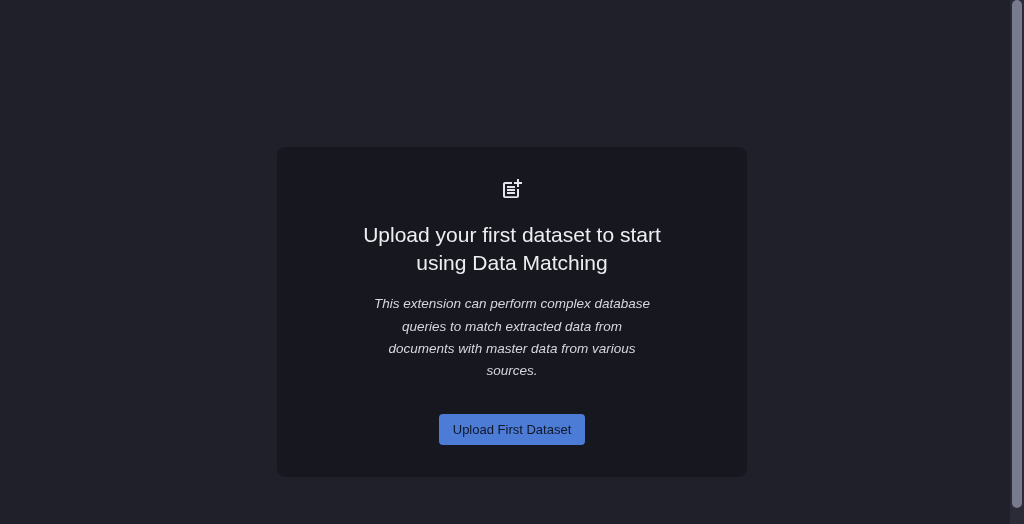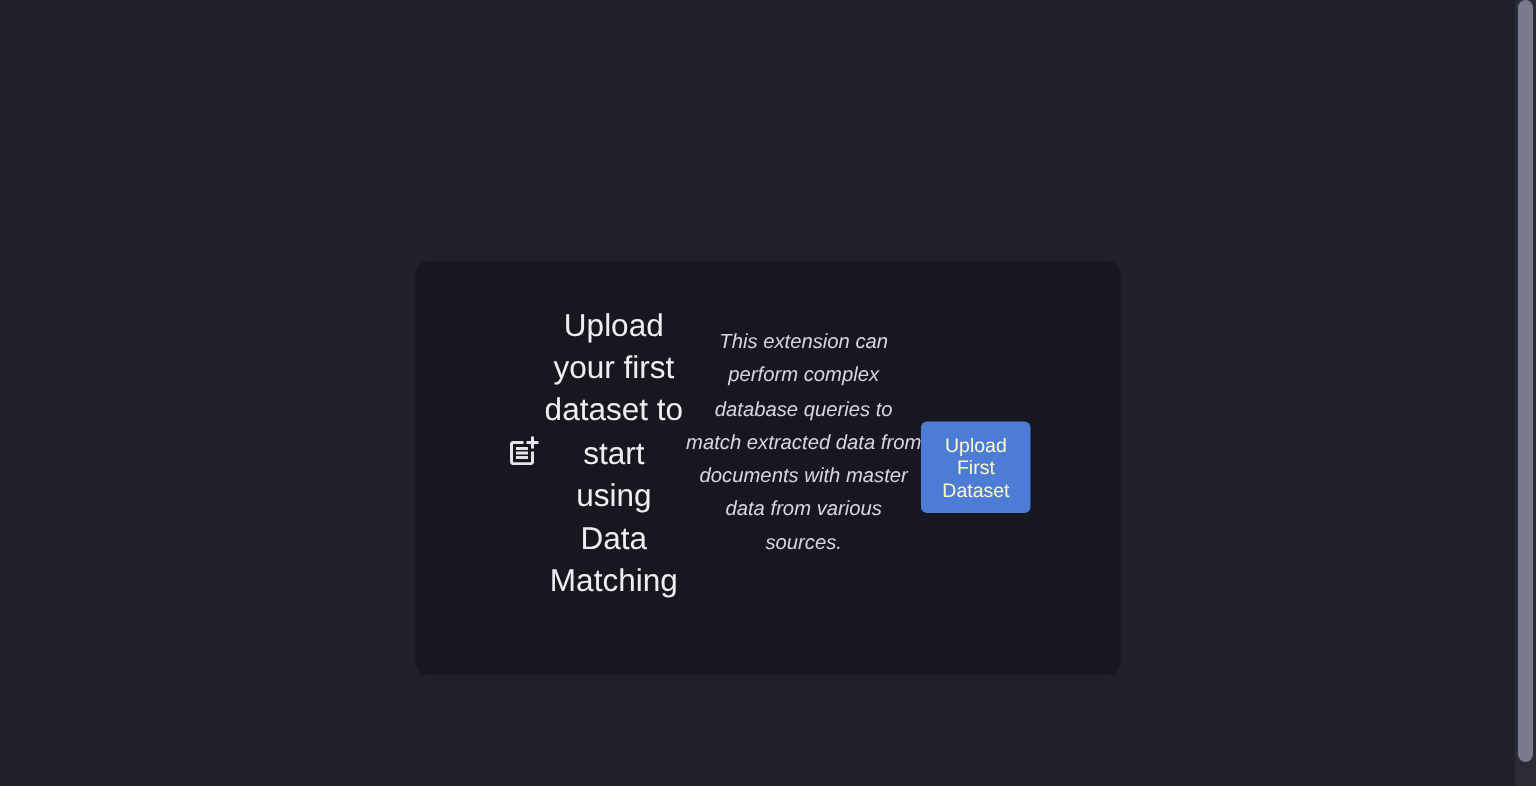--- a/index.html
+++ b/index.html
@@ -38,21 +38,21 @@
       display: flex;
       align-items: center;
       justify-content: center;
     }
     .card {
       width: 470px;
       background-color: #17181f;
       border-radius: 8px;
       padding: 30px 60px 32px 60px;
       display: flex;
-      flex-direction: row;
+      flex-direction: column;
       align-items: center;
       text-align: center;
       margin-top: 100px;
     }
     .icon-wrapper {
       margin-bottom: 16px;
       color: #e4e5ea;
     }
     .icon-wrapper svg {
       width: 24px;
@@ -70,21 +70,21 @@
       color: #d6d7de;
       font-size: 13.5px;
       font-weight: 400;
       line-height: 1.65;
       margin-bottom: 32px;
       max-width: 280px;
       font-style: italic;
     }
     .primary-button {
       background-color: #4c7cd6;
-      color: #fef9c3;
+      color: #0f172a;
       border: none;
       border-radius: 4px;
       padding: 8px 14px;
       font-size: 13px;
       font-weight: 400;
       cursor: pointer;
       font-family: inherit;
     }
   </style>
 </head>

